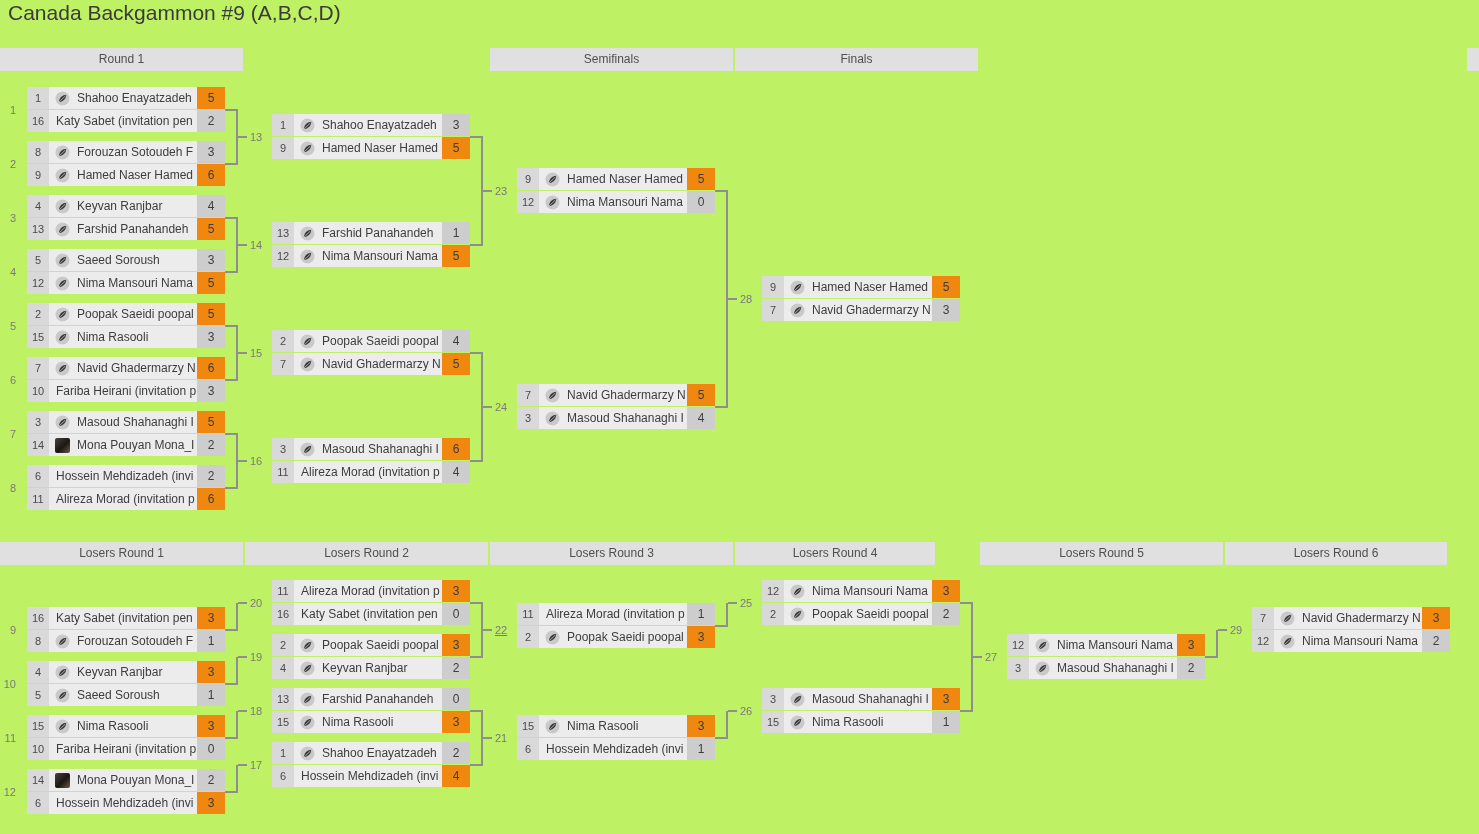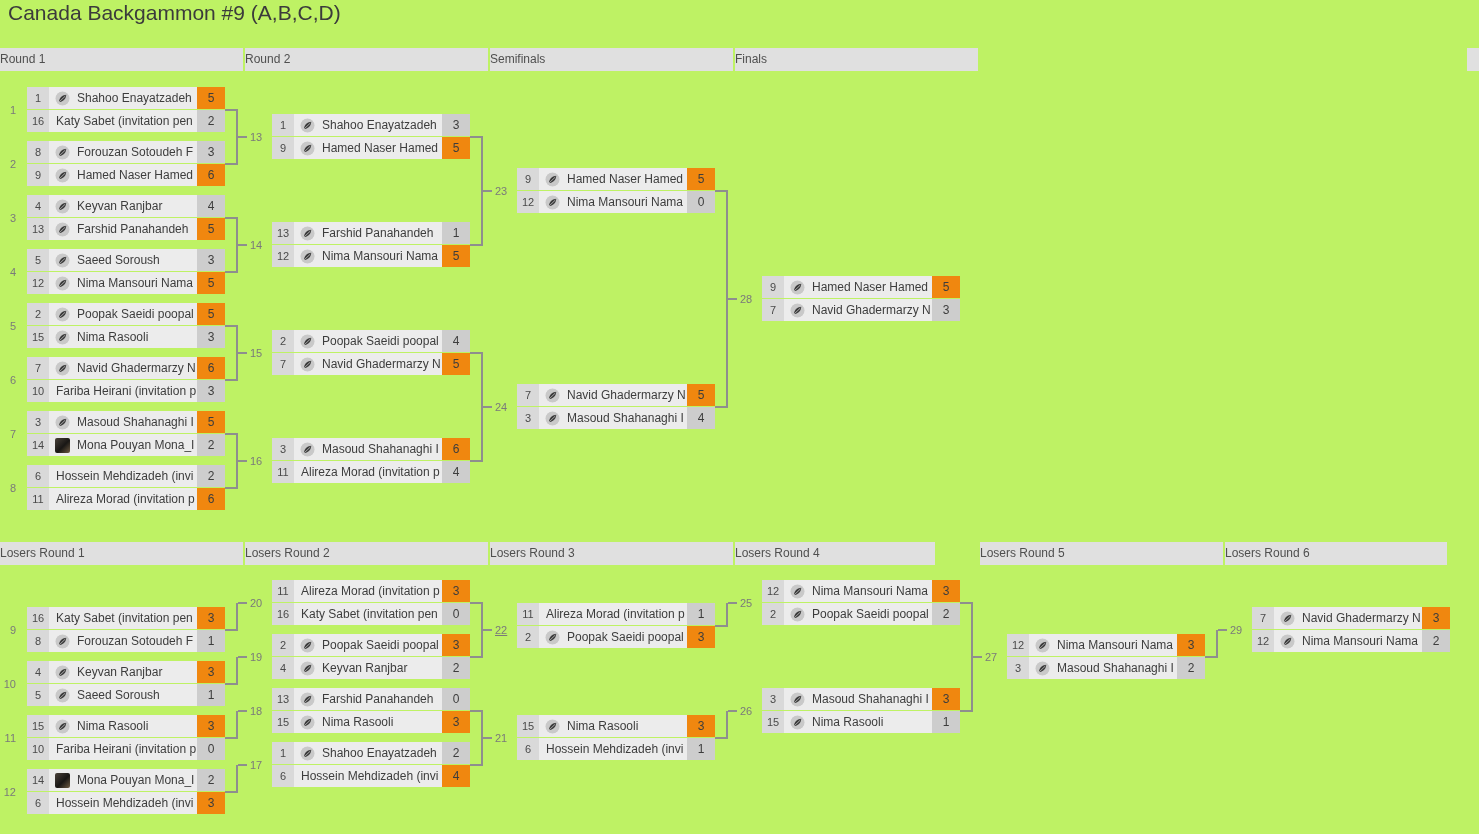--- a/index.html
+++ b/index.html
@@ -1,19 +1,19 @@
 <!DOCTYPE html>
 <html style="--win: #F0870F;"><head>
 <meta charset="utf-8">
 <style>
   html,body{margin:0;padding:0;background:#fff;}
   body{font-family:"Liberation Sans",sans-serif;}
   #stage{position:relative;width:1479px;height:834px;overflow:hidden;background:#bef264;}
   .page-title{position:absolute;left:8px;top:1px;font-size:21px;color:#3b3b3b;white-space:nowrap;}
-  .hdr{position:absolute;height:23px;background:#e0e0e0;color:#4f4f4f;font-size:12px;line-height:23px;text-align:left;overflow:hidden;}
+  .hdr{position:absolute;height:23px;background:#e0e0e0;color:#4f4f4f;font-size:12px;line-height:23px;text-align:center;overflow:hidden;}
   .match{position:absolute;width:198px;cursor:pointer;}
   .prow{display:flex;height:22px;background:#ececec;margin-bottom:1px;align-items:center;font-size:12px;color:#3d3d3d;}
   .seed{width:22px;height:22px;background:#d9d9d9;text-align:center;font-size:11px;color:#4a4a4a;line-height:22px;flex:none;}
   .avatar{width:15px;height:15px;margin-left:6px;flex:none;border-radius:50%;overflow:hidden;}
   .avatar svg{display:block;width:15px;height:15px;}
   .avatar.photo{border-radius:2px;background:linear-gradient(135deg,#4a423a 0%,#191715 55%,#6e5b42 100%);}
   .pname{flex:1;padding-left:7px;white-space:nowrap;overflow:hidden;}
   .pscore{width:28px;height:22px;background:#cdcdcd;text-align:center;line-height:22px;flex:none;font-size:12px;}
   .pscore.win{background:var(--win,#F0870F);}
   .mnum,.clabel{position:absolute;font-size:11px;color:#7a7a7a;height:12px;line-height:12px;white-space:nowrap;}
@@ -23,21 +23,20 @@
   .conn.elbow{border-right:2px solid #8e8e8e;border-bottom:2px solid #8e8e8e;}
   .stub{position:absolute;height:2px;background:#8e8e8e;width:9px;}
 </style>
 </head>
 <body>
 
 <div id="stage">
   <div class="page-title">Canada Backgammon #9 (A,B,C,D)</div>
   <div class="hdr" style="left:1467px;top:48px;width:12px;"></div>
 <div class="hdr" style="left: 0px; top: 48px; width: 243px;">Round 1</div>
-    <div class="hdr" style="left: 245px; top: 48px; width: 243px;">Round 2</div>
     <div class="hdr" style="left: 490px; top: 48px; width: 243px;">Semifinals</div>
     <div class="hdr" style="left: 735px; top: 48px; width: 243px;">Finals</div>
     <div class="hdr" style="left: 0px; top: 542px; width: 243px;">Losers Round 1</div>
     <div class="hdr" style="left: 245px; top: 542px; width: 243px;">Losers Round 2</div>
     <div class="hdr" style="left: 490px; top: 542px; width: 243px;">Losers Round 3</div>
     <div class="hdr" style="left: 735px; top: 542px; width: 200px;">Losers Round 4</div>
     <div class="hdr" style="left: 980px; top: 542px; width: 243px;">Losers Round 5</div>
     <div class="hdr" style="left: 1225px; top: 542px; width: 222px;">Losers Round 6</div>
     <div class="match" style="left: 27px; top: 87px; width: 198px;">
       <div class="prow">

